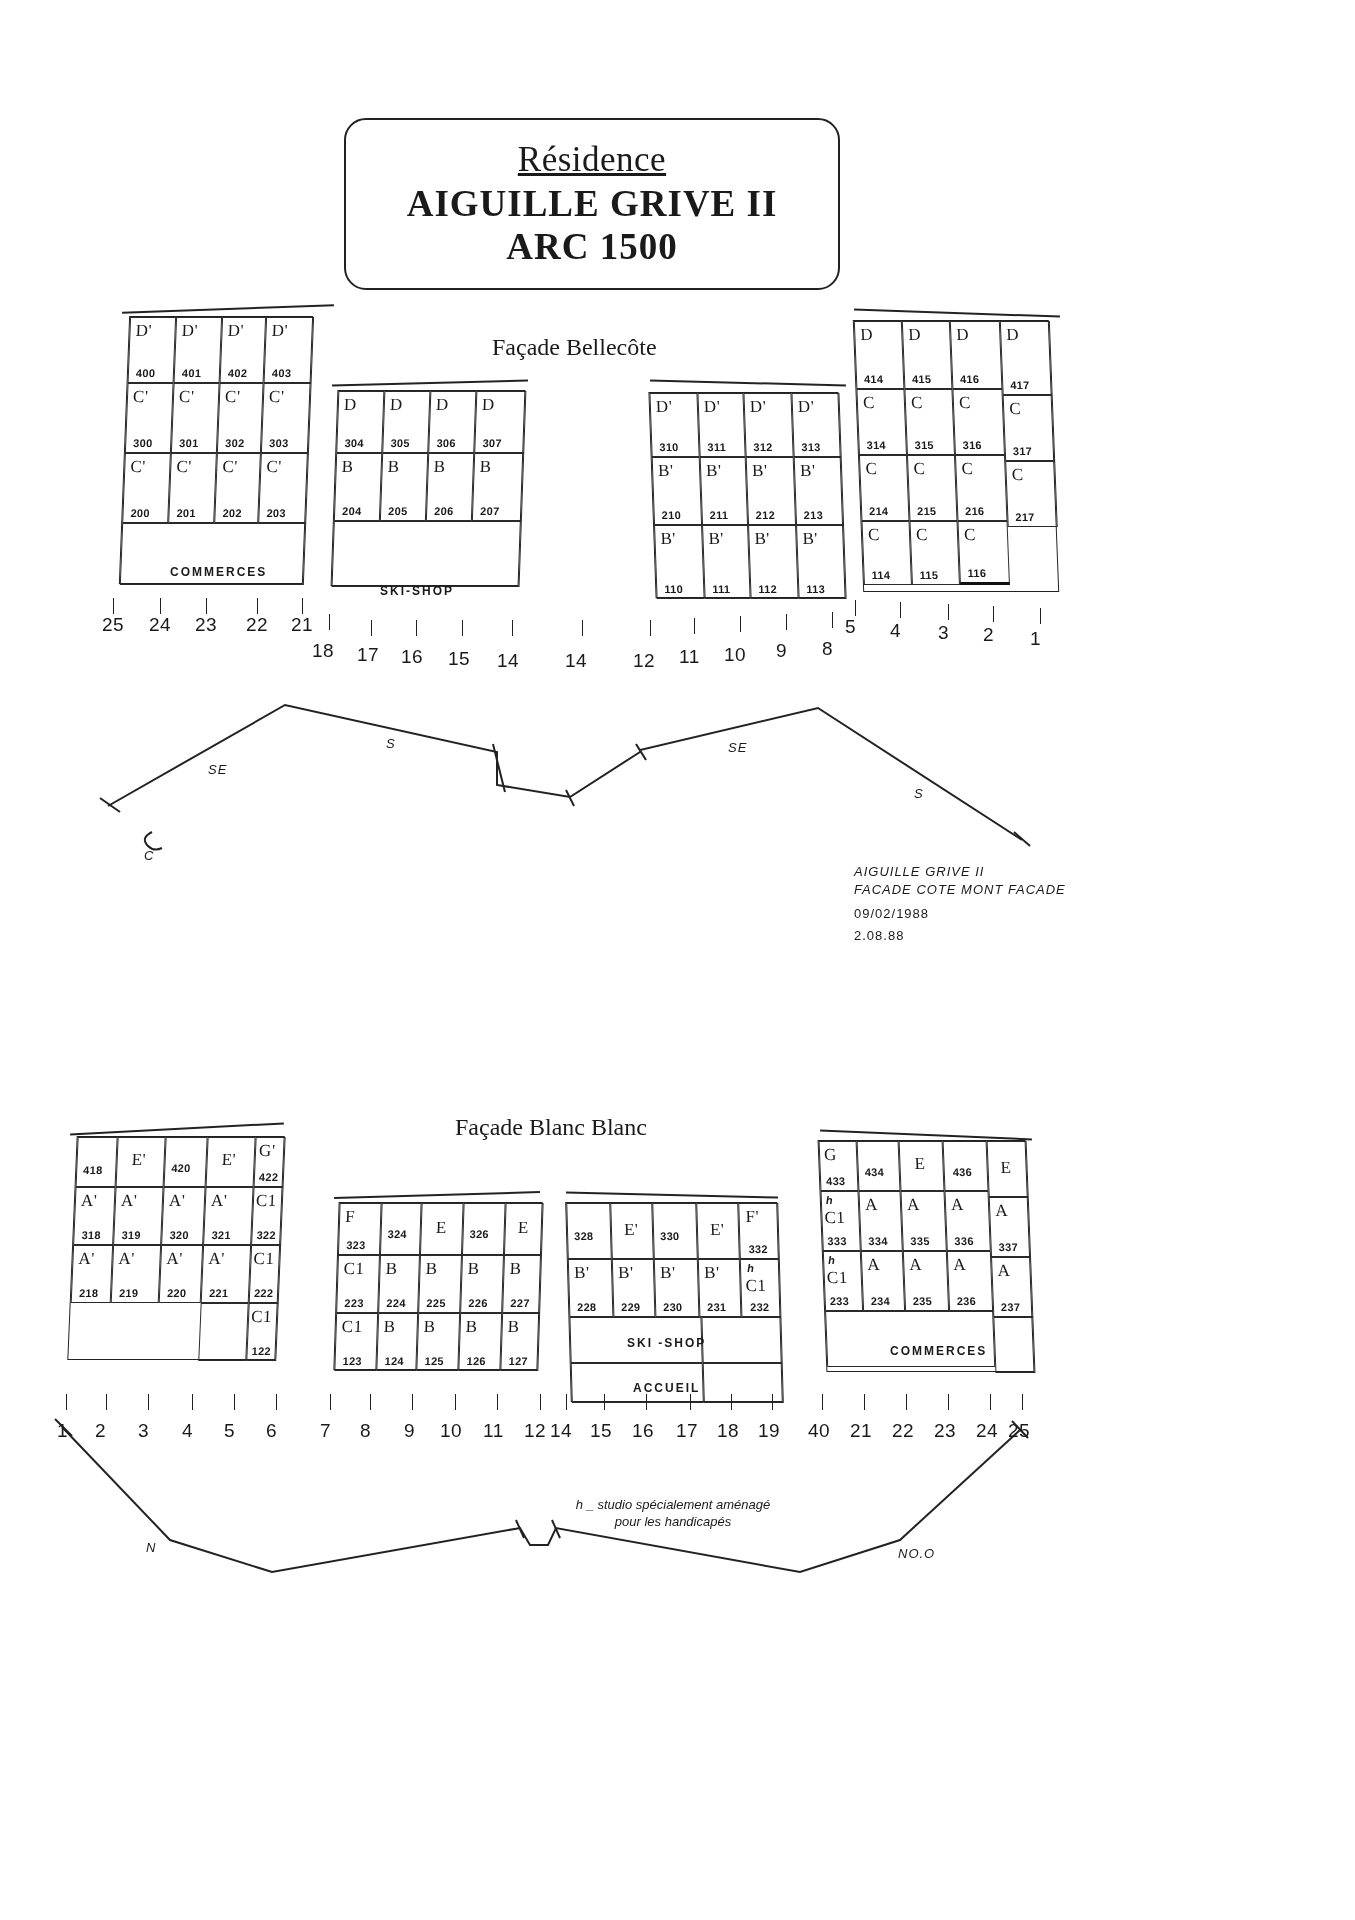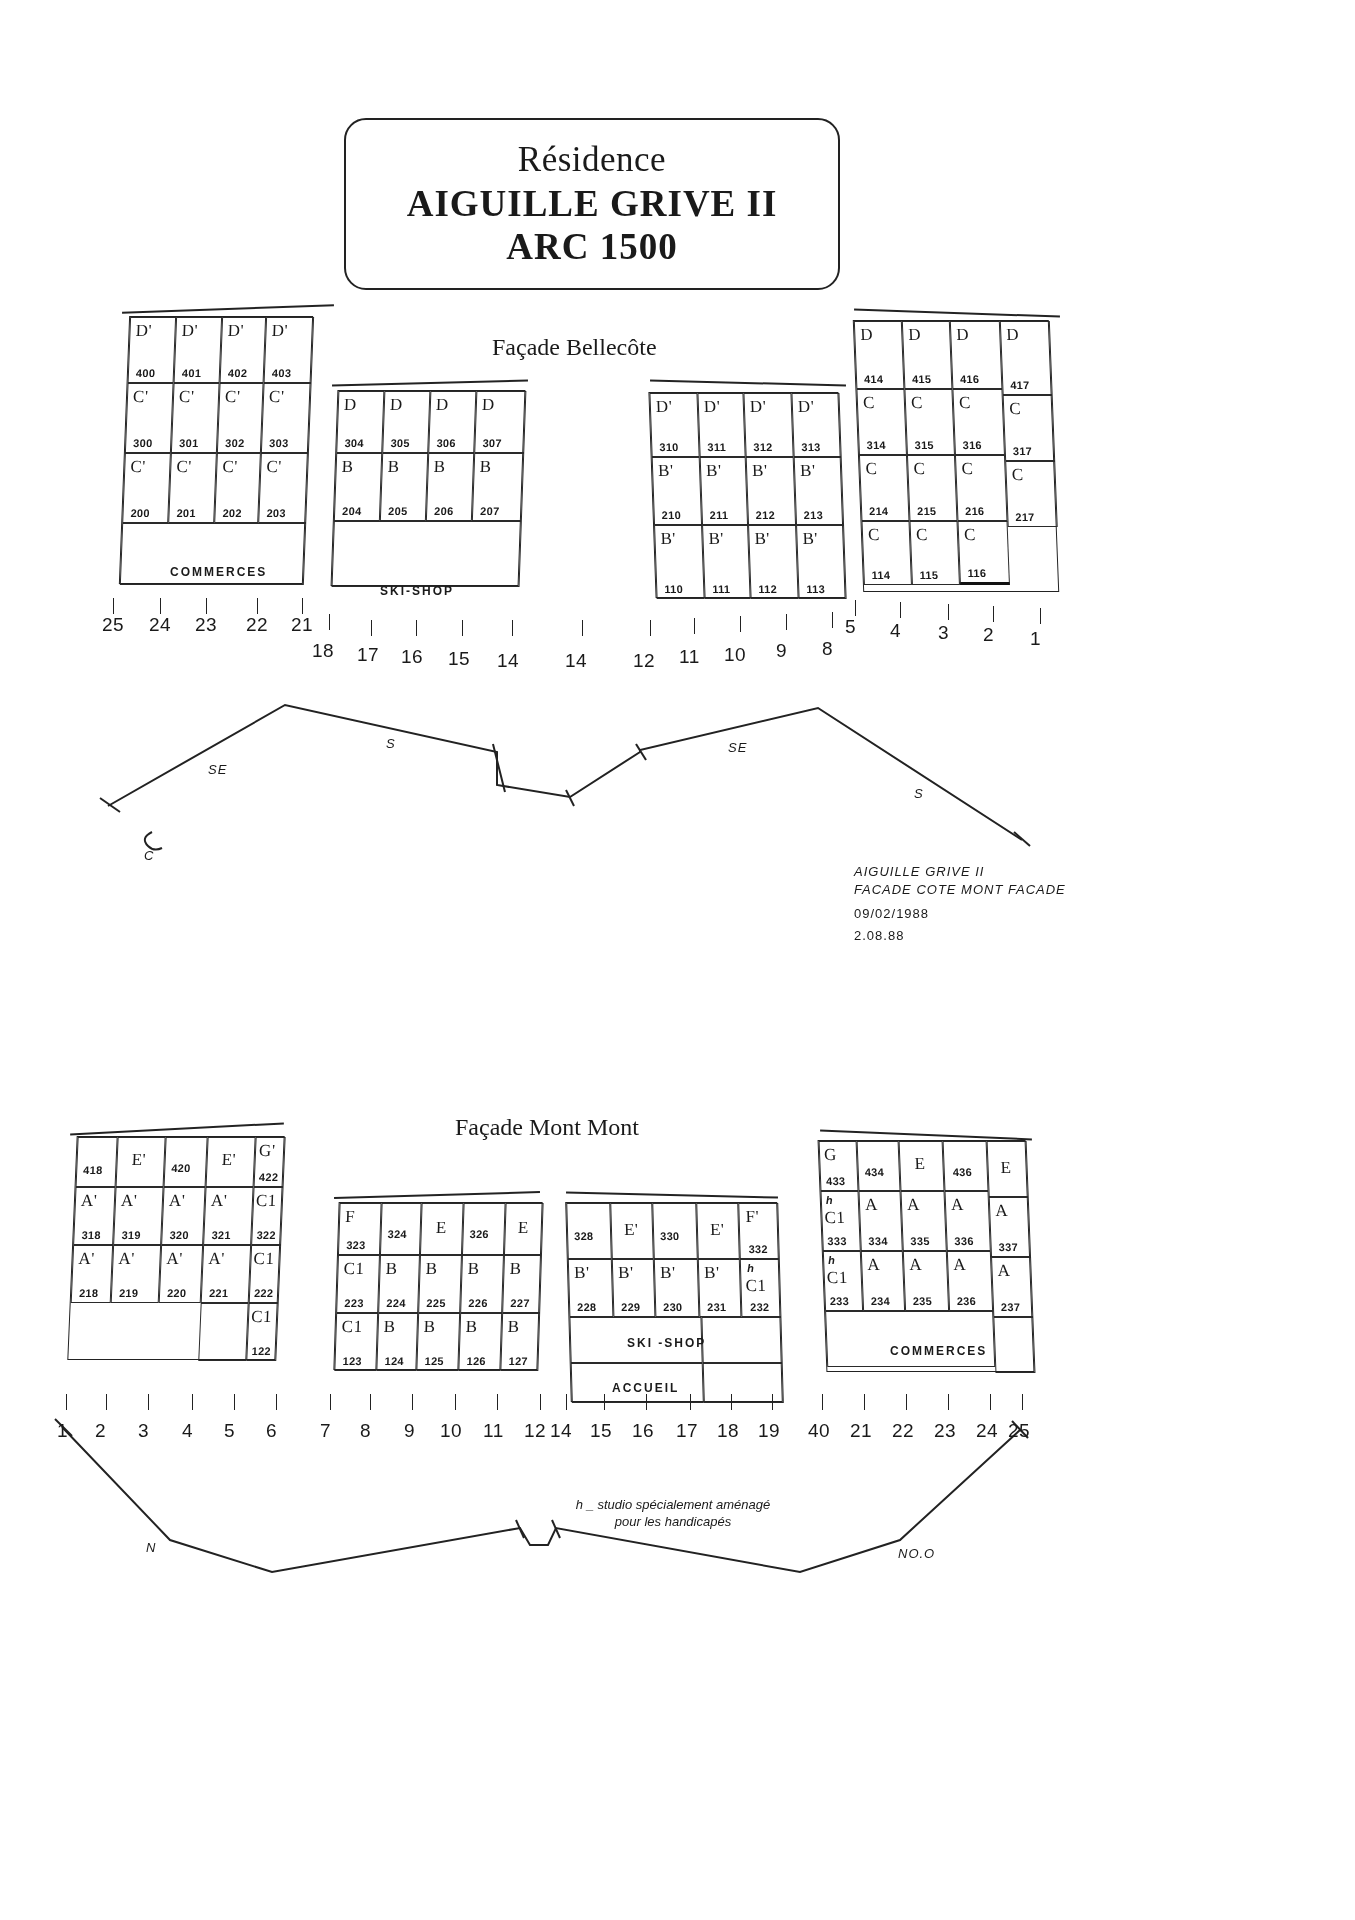--- a/index.html
+++ b/index.html
@@ -32,20 +32,21 @@
     display: flex;
     flex-direction: column;
     align-items: center;
     justify-content: center;
     background: #fff;
   }
   #title-block .line1 {
     font-size: 35px;
     letter-spacing: 0.5px;
     margin-bottom: 2px;
+    text-decoration: underline;
   }
   #title-block .line2 {
     font-size: 37px;
     font-weight: bold;
     letter-spacing: 1px;
   }
   #title-block .line3 {
     font-size: 37px;
     font-weight: bold;
     letter-spacing: 1px;
@@ -143,21 +144,21 @@
 
 <div class="page">
 
   <div id="title-block">
     <div class="line1">Résidence</div>
     <div class="line2">AIGUILLE GRIVE II</div>
     <div class="line3">ARC 1500</div>
   </div>
 
   <div class="facade-caption" id="facade-bellecote-caption">Façade Bellecôte</div>
-  <div class="facade-caption" id="facade-montblanc-caption">Façade Mont Mont</div>
+  <div class="facade-caption" id="facade-montblanc-caption">Façade Blanc Blanc</div>
 
   <div class="roofline" style="left:122px; top:308px; width:212px; transform:rotate(-2deg);"></div>
 
   <div class="blk" style="left:124px; top:316px; width:184px; height:268px; transform:skewX(-2.2deg);">
 
     <div class="cell" style="left:0px;  top:0px;  width:46px; height:66px;">
       <span class="t">D'</span>
       <span class="n">400</span>
     </div>
     <div class="cell" style="left:46px; top:0px;  width:46px; height:66px;">
@@ -614,21 +615,21 @@
       <span class="t" style="left:4px; top:16px;">C1</span>
       <span class="n" style="left:8px;">232</span>
     </div>
 
     <div class="cell" style="left:0px;  top:114px; width:132px; height:46px;"></div>
     <div class="cell" style="left:132px; top:114px; width:80px; height:46px;"></div>
     <div class="cell" style="left:0px;  top:160px; width:132px; height:40px;"></div>
     <div class="cell" style="left:132px; top:160px; width:80px; height:40px;"></div>
   </div>
   <div class="label-only" style="left:627px; top:1336px;">SKI -SHOP</div>
-  <div class="label-only" style="left:612px; top:1381px;">ACCUEIL</div>
+  <div class="label-only" style="left:633px; top:1381px;">ACCUEIL</div>
 
   <div class="roofline" style="left:820px; top:1134px; width:212px; transform:rotate(2.4deg);"></div>
   <div class="blk" style="left:822px; top:1140px; width:208px; height:232px; transform:skewX(2.2deg);">
     <div class="cell" style="left:0px;  top:0px; width:38px; height:50px;">
       <span class="t" style="left:4px;">G</span>
       <span class="n" style="left:5px;">433</span>
     </div>
     <div class="cell" style="left:38px; top:0px; width:42px; height:50px;">
       <span class="n" style="left:6px; bottom:12px;">434</span>
     </div>

